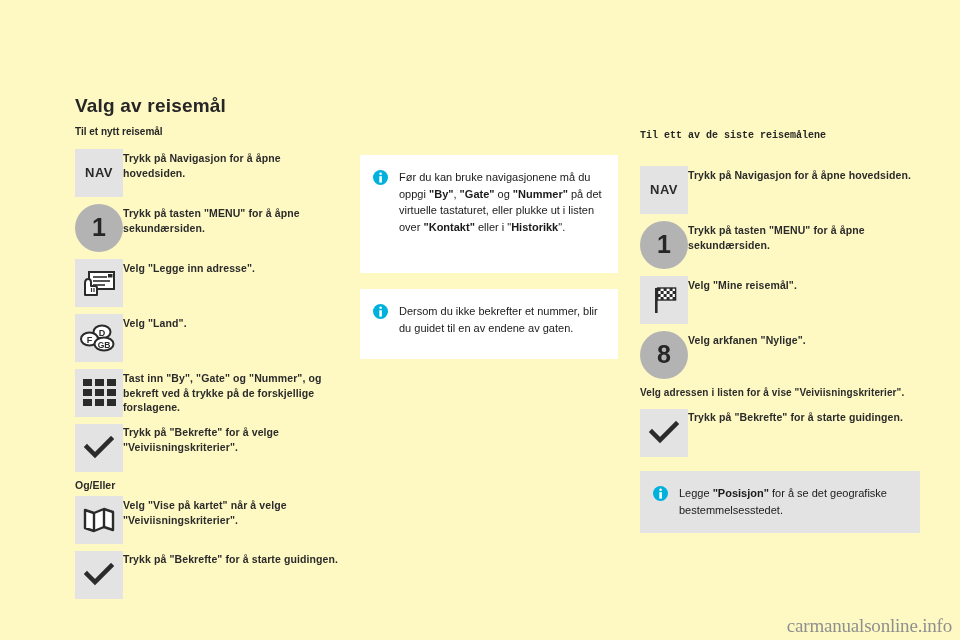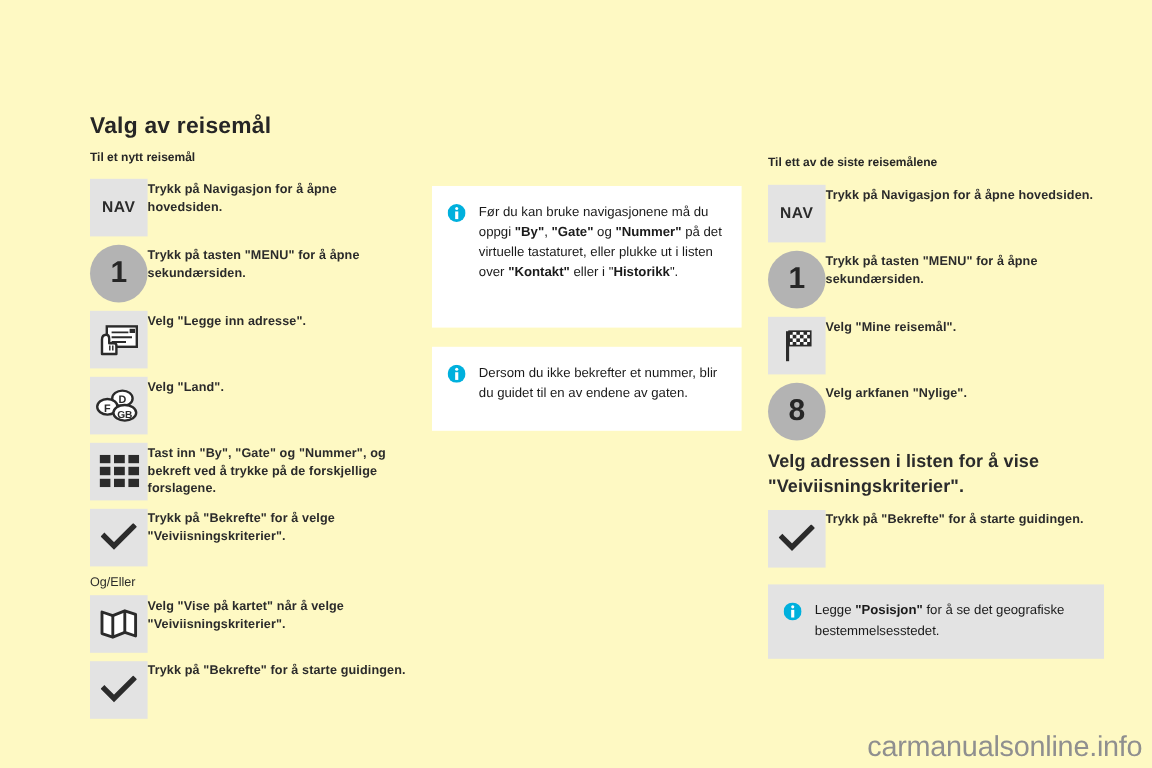--- a/index.html
+++ b/index.html
@@ -52,21 +52,22 @@
     line-height: 1.15;
   }
   .h2 {
     font-size: 10px;
     font-weight: bold;
     color: #262626;
     margin: 0 0 11px 0;
     line-height: 1.18;
   }
   .h2.right-head {
-    margin-bottom: 12px;
+    margin-bottom: 24px;
+    font-family: Liberation Mono, monospace;
   }
 
   
   .step {
     display: flex;
     align-items: flex-start;
     margin-bottom: 7px;
   }
   .step-icon {
     flex: 0 0 auto;
@@ -112,28 +113,28 @@
     color: #262626;
     line-height: 1;
   }
 
   
   .tile svg { display: block; }
 
   
   .or-label {
     font-size: 10.5px;
-    font-weight: normal;
+    font-weight: bold;
     color: #2b2b2b;
     margin: 4px 0 5px 0;
   }
 
   
   .free-text {
-    font-size: 15px;
+    font-size: 10px;
     font-weight: bold;
     color: #2b2b2b;
     line-height: 1.42;
     margin: 7px 0 9px 0;
     letter-spacing: 0.1px;
   }
 
   
   .info-box {
     background: #ffffff;
@@ -161,24 +162,24 @@
 
   .box-a { height: 118px; }
   .box-b { height: 70px; }
   .box-c { height: 62px; }
 
   
   .watermark {
     position: absolute;
     right: 8px;
     bottom: 3px;
-    font-size: 24px;
+    font-size: 19px;
     color: #8f8f8f;
     letter-spacing: -0.2px;
-    font-family: Liberation Sans, sans-serif;
+    font-family: Liberation Serif, serif;
   }
 </style>
 </head>
 <body>
 
 <div class="page">
 
   <div class="col-left">
 
     <div class="h1">Valg av reisemål</div>

